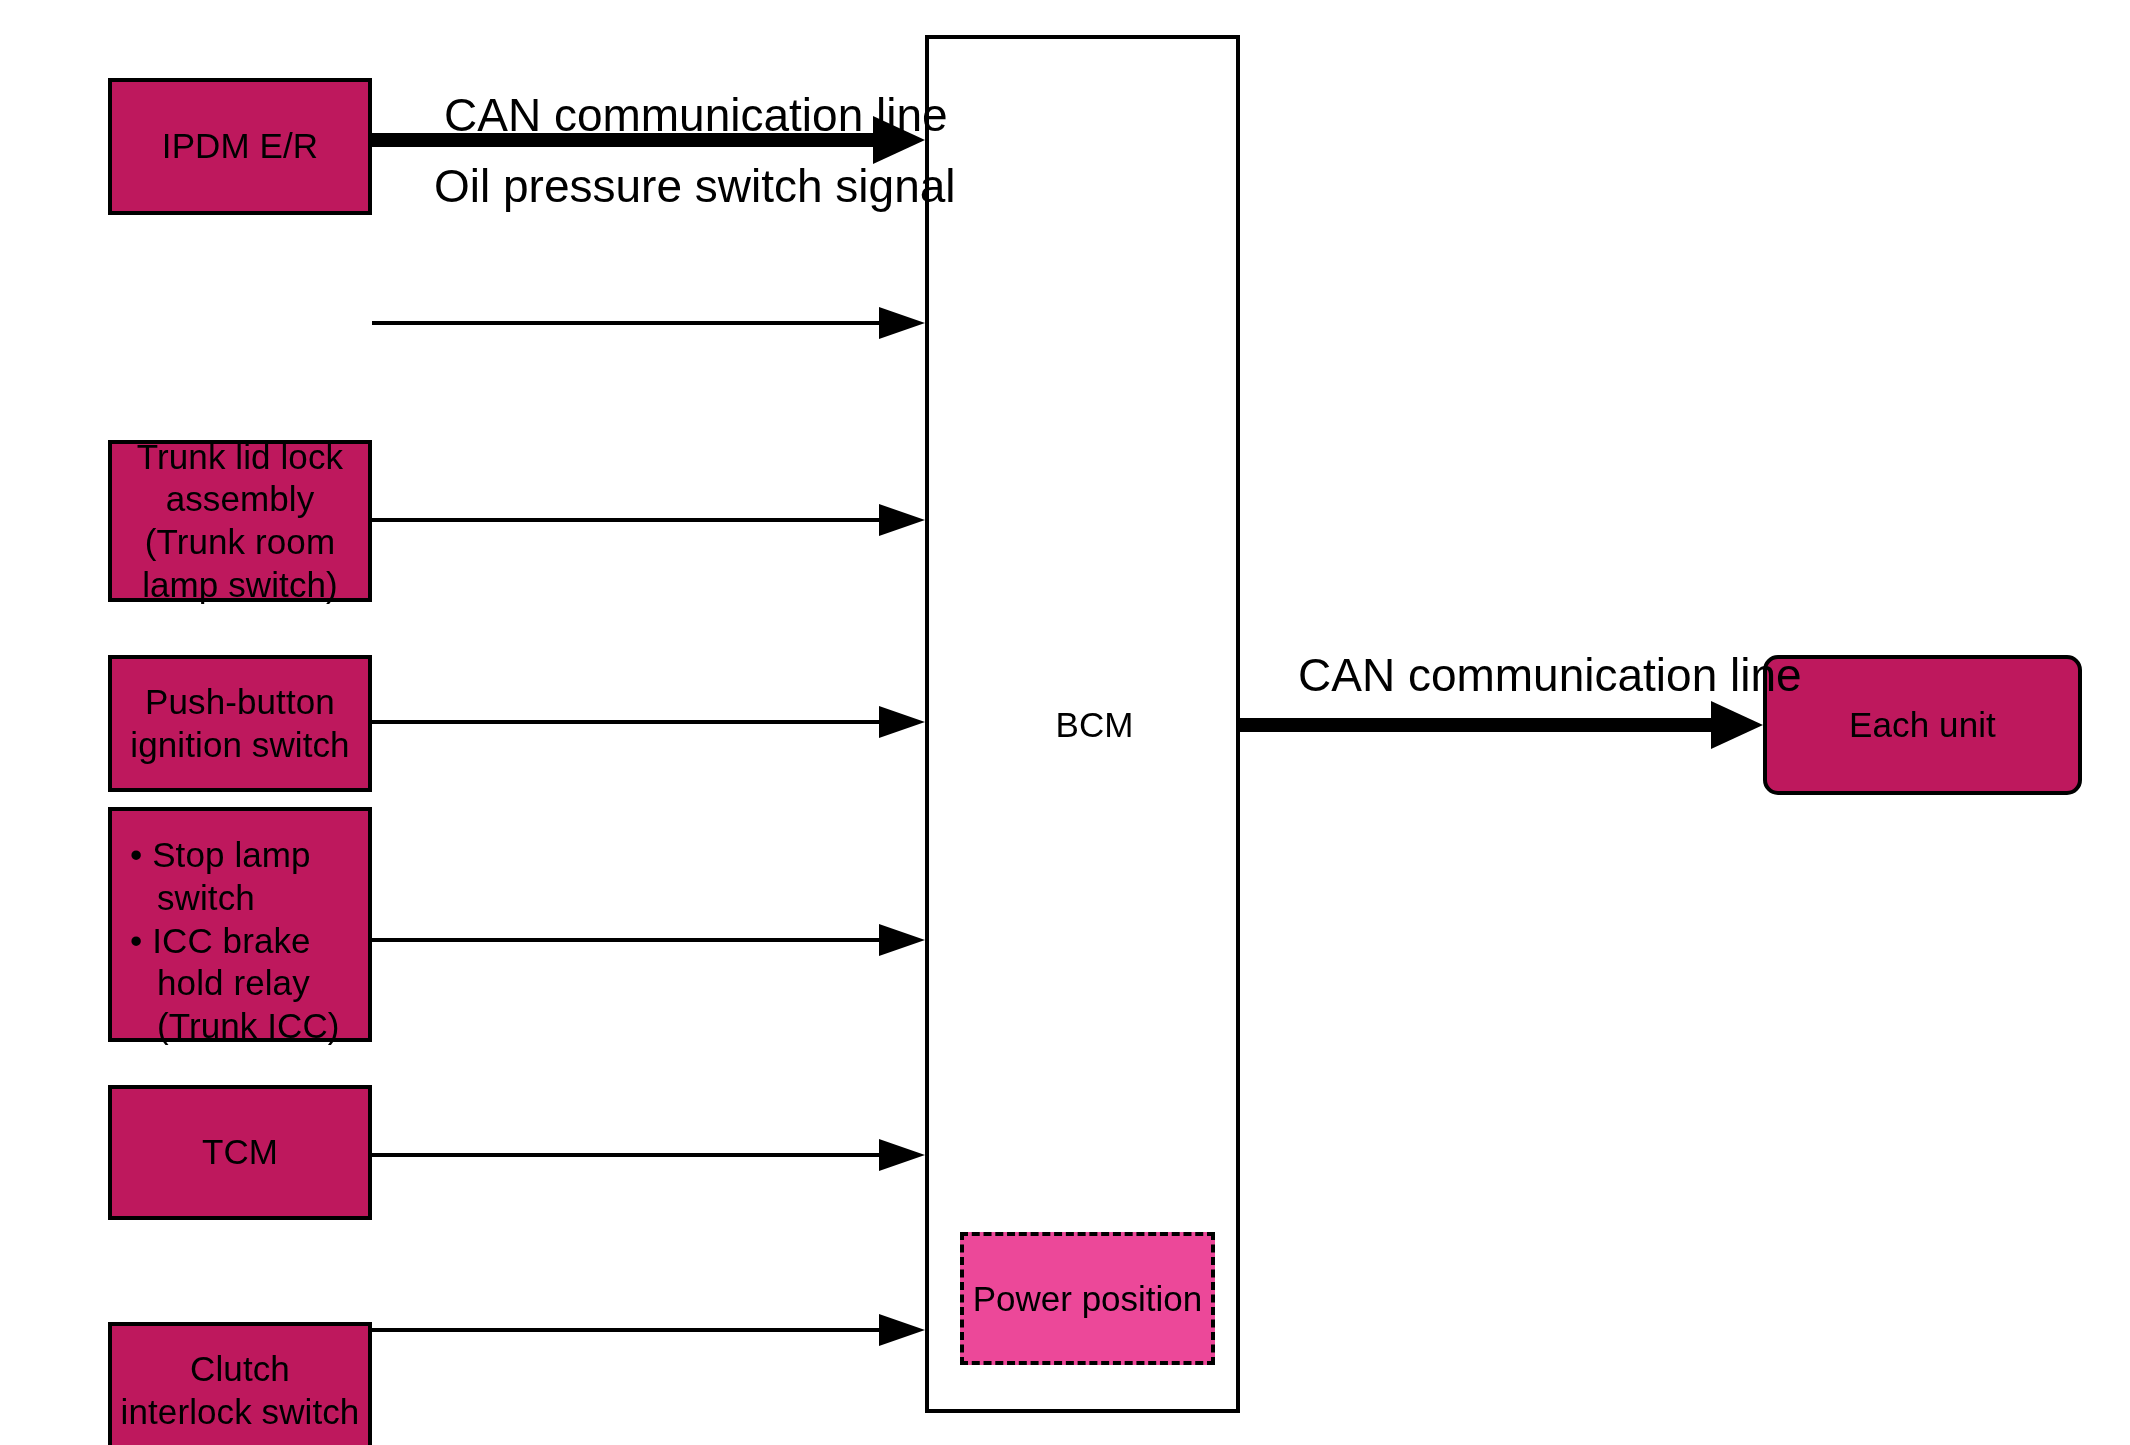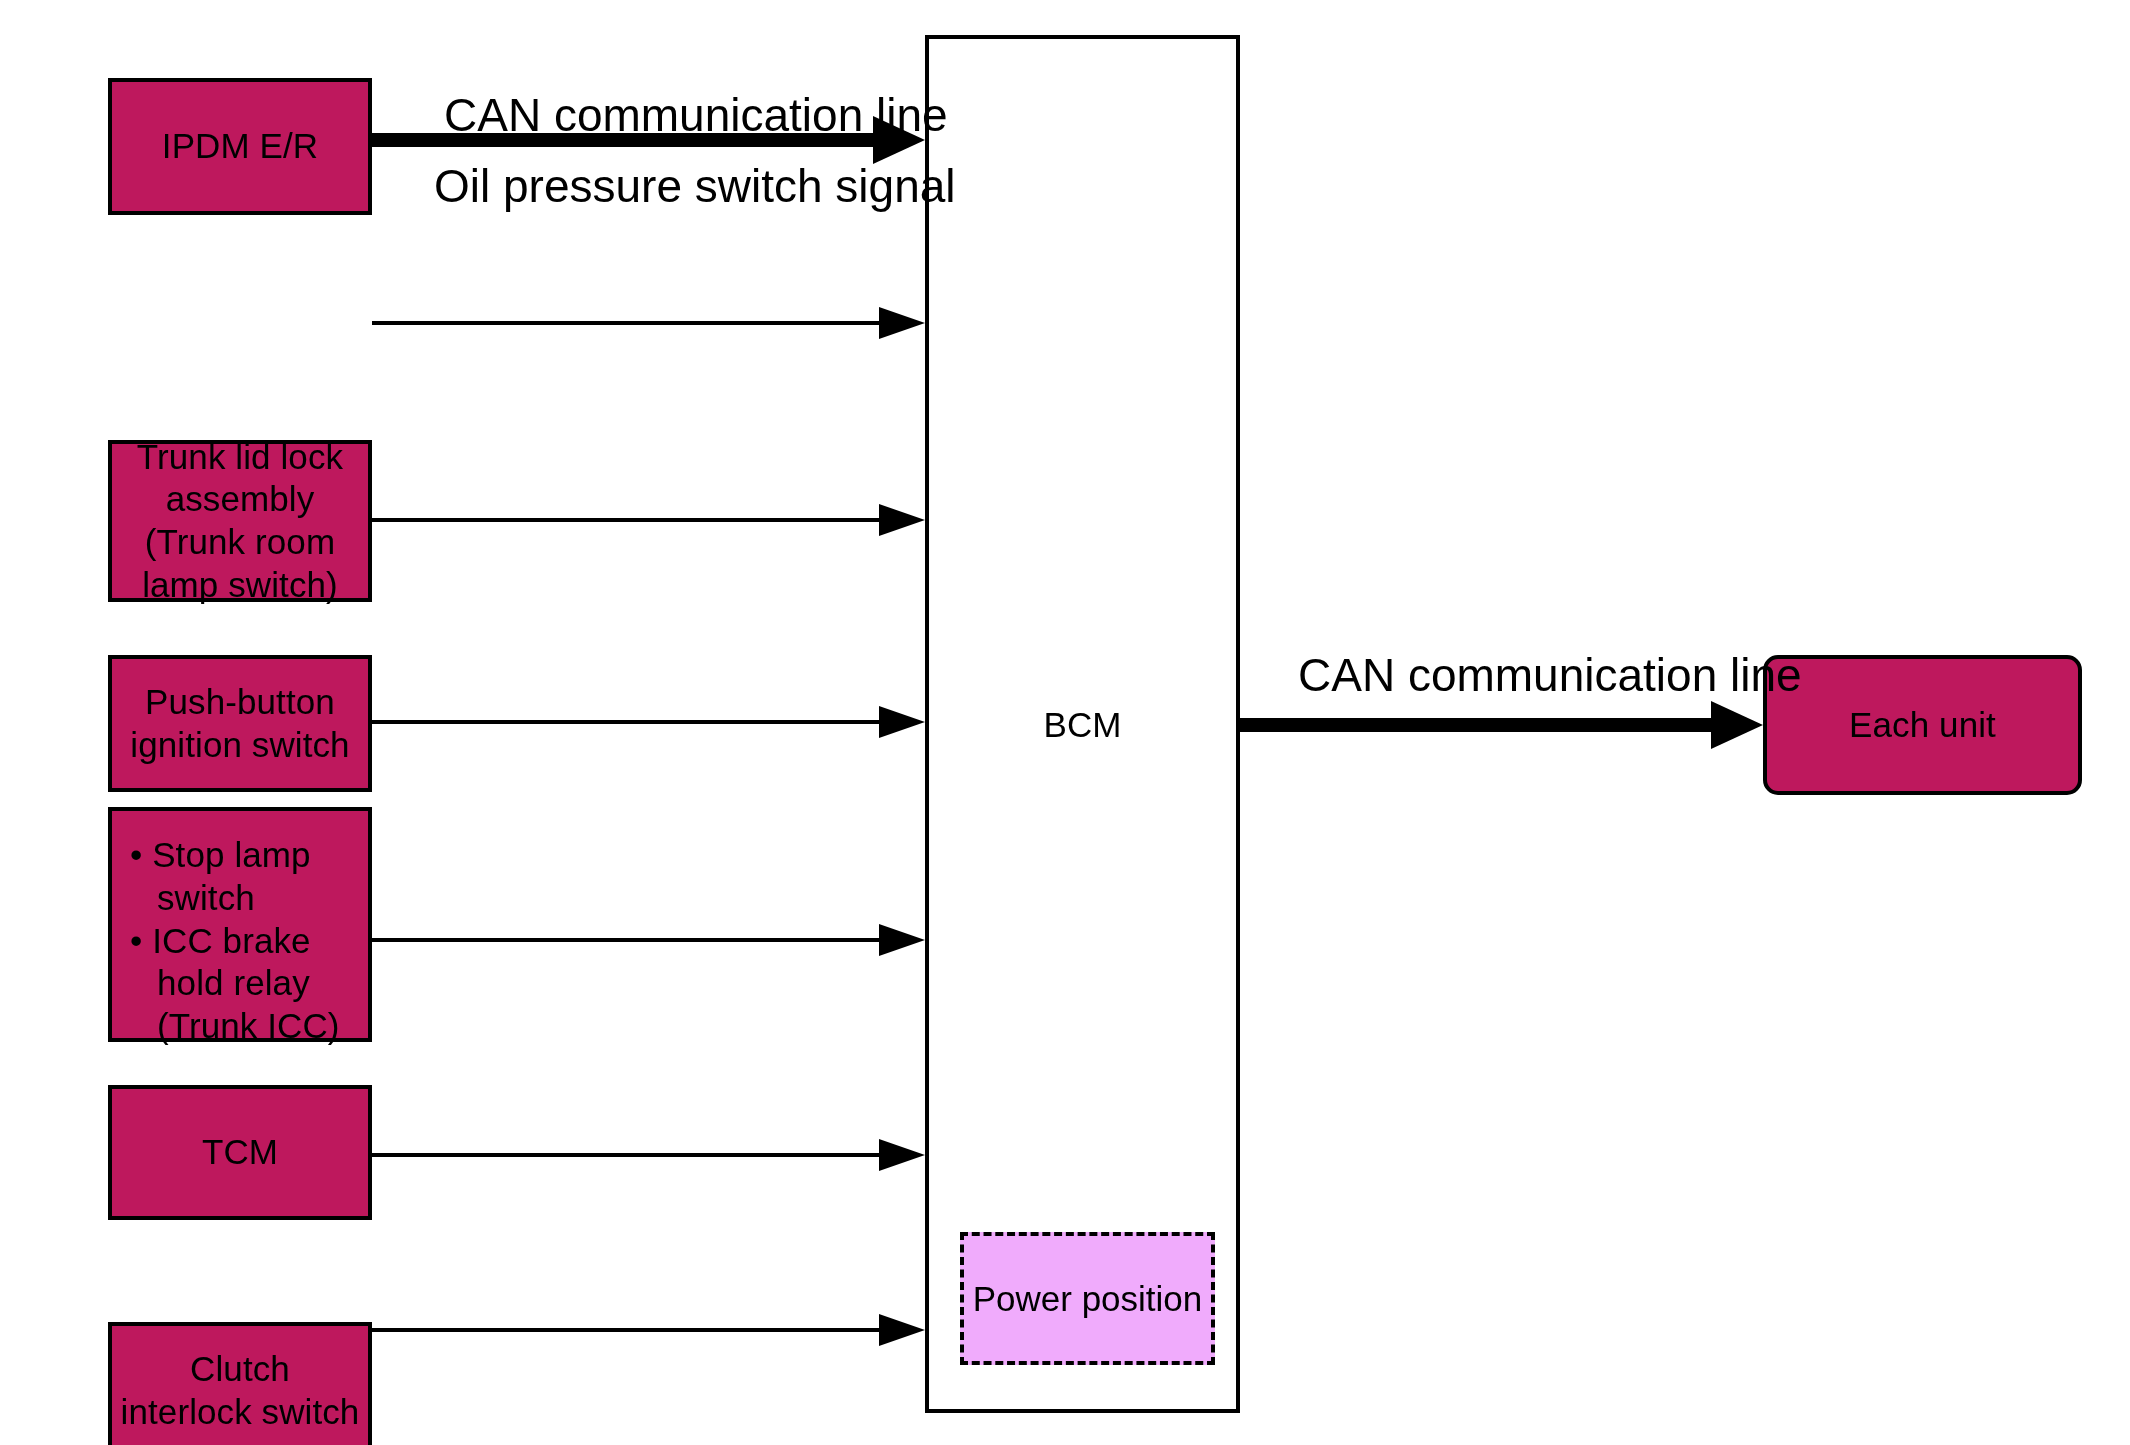--- a/index.html
+++ b/index.html
@@ -38,31 +38,32 @@
     left:925px;top:35px;width:315px;height:1378px;
     border:4px solid #000;
     background:#fff;
     box-sizing:border-box;
   }
   #bcm-label{
     position:absolute;
     left:925px;top:705px;width:315px;
     text-align:center;
     font-size:35px;
+    padding-left:12px;
   }
 
   
   #power-position-box{
     position:absolute;
     left:960px;top:1232px;width:255px;height:133px;
     border:4px dashed #000;
     box-sizing:border-box;
     display:flex;align-items:center;justify-content:center;
     font-size:35px;
-    background:#f0abfc;
+    background:#ec4899;
   }
 
   
   .arrow-thin{position:absolute;height:0;}
   .arrow-thin .shaft{
     position:absolute;left:0;top:-2px;height:4px;background:#000;
   }
   .arrow-thin .head{
     position:absolute;top:-16px;width:0;height:0;
     border-top:16px solid transparent;

